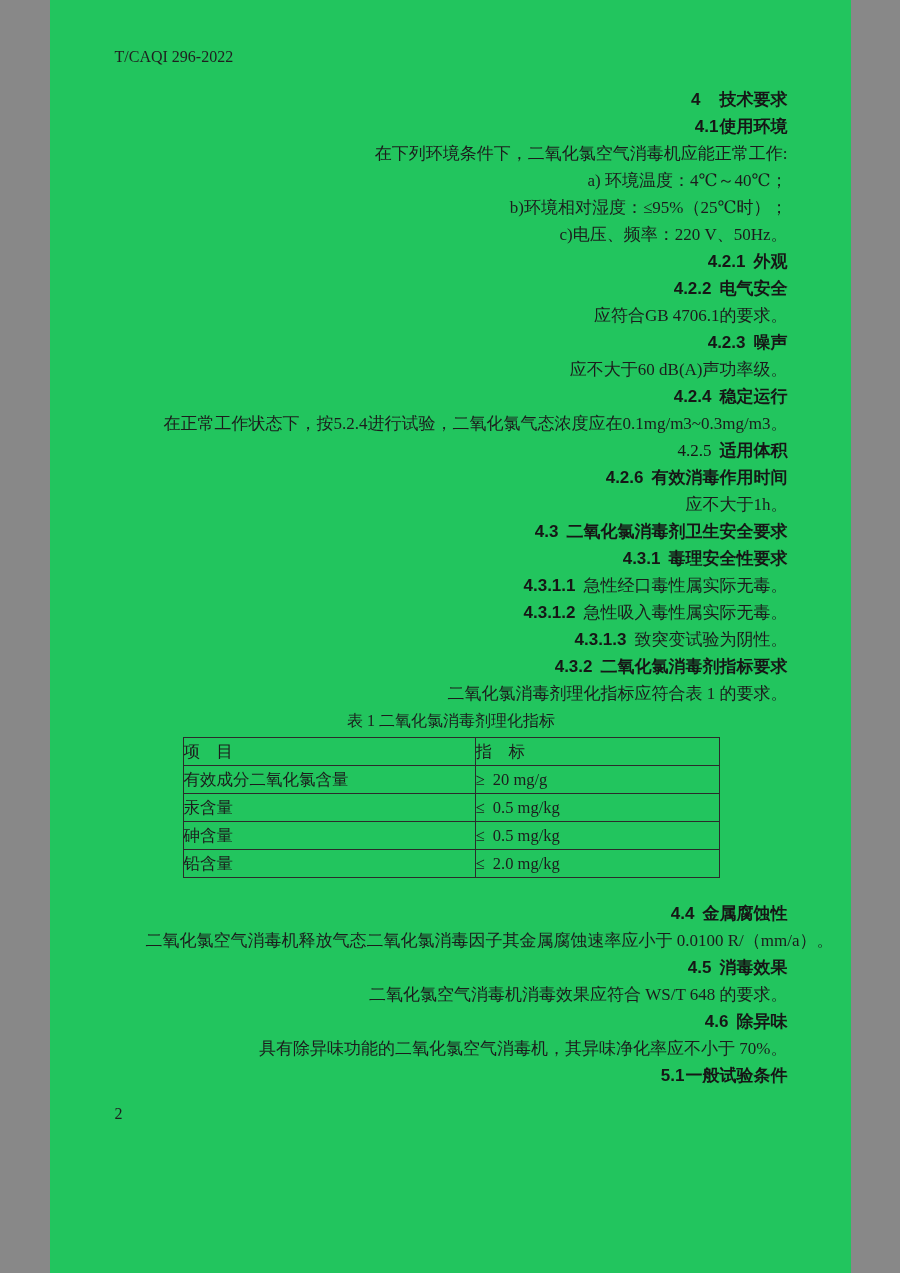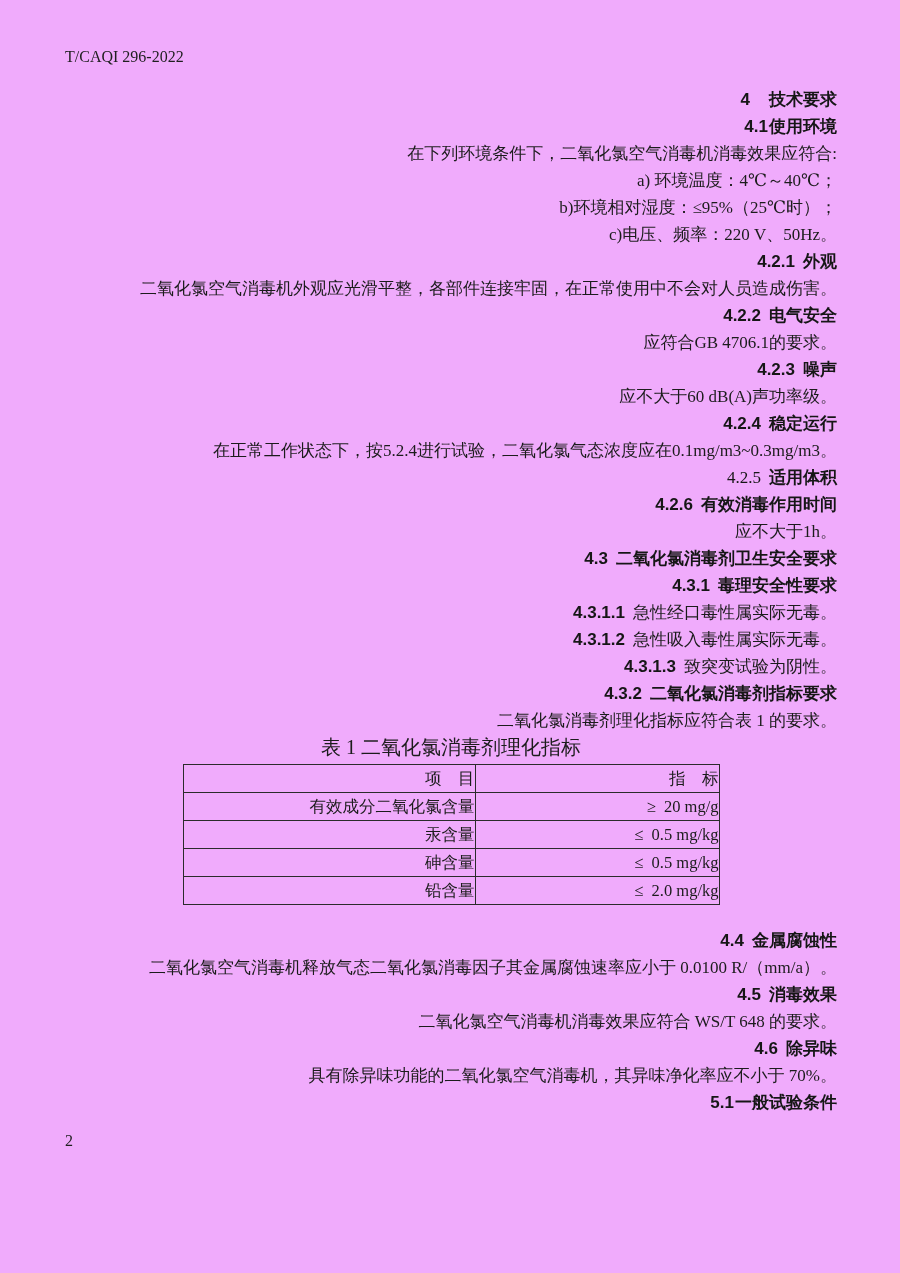--- a/index.html
+++ b/index.html
@@ -1,17 +1,17 @@
 <!DOCTYPE html>
 <html><head>
 <meta charset="utf-8">
 <style>
   html,body{margin:0;padding:0;background:#888;}
   .page{
-    width:900px;height:1273px;background:#f0abfc;position:relative;
+    width:801px;height:1273px;background:#22c55e;position:relative;
     margin:0 auto;overflow:hidden;color:#1c1c1c;
   }
   .doc-code{
     margin:48px 0 0 65px;
     font-family:"Liberation Serif","DejaVu Serif",serif;
     font-size:16px;line-height:18px;color:#1f1f1f;
   }
   .content{margin:20px 63px 0 65px;}
   .line{height:27px;line-height:27px;white-space:nowrap;text-align:right;}
   
@@ -30,28 +30,28 @@
     font-family:"Liberation Serif","DejaVu Serif",serif;
     font-weight:normal;color:#1c1c1c;
   }
   
   .p{
     font-family:"Liberation Serif","DejaVu Serif",serif;
     font-size:17px;color:#1c1c1c;padding-left:31px;
   }
   .tbl-caption{
     font-family:"Liberation Serif","DejaVu Serif",serif;
-    font-size:20px;text-align:center;color:#1c1c1c;
+    font-size:16px;text-align:center;color:#1c1c1c;
   }
   table.tbl{
     border-collapse:collapse;table-layout:fixed;
     width:536px;margin:3px auto 0 auto;
   }
   table.tbl th,table.tbl td{
-    border:1px solid #2b2b2b;height:27px;text-align:right;
+    border:1px solid #2b2b2b;height:27px;text-align:left;
     font-family:"Liberation Serif","DejaVu Serif",serif;
     font-size:16.5px;font-weight:normal;color:#1c1c1c;padding:0;
     white-space:pre;
   }
   table.tbl .col-item{width:292px;}
   table.tbl .col-value{width:244px;}
   .after-table{margin-top:22px;}
   .page-number{
     margin:16px 0 0 65px;
     font-family:"Liberation Serif","DejaVu Serif",serif;
@@ -68,31 +68,30 @@
   <div class="content">
 
     <div class="line h">
       <span class="hn gap-wide">4</span><span class="ht">技术要求</span>
     </div>
 
     <div class="line h">
       <span class="hn gap-none">4.1</span><span class="ht">使用环境</span>
     </div>
 
-    <div class="line p">在下列环境条件下，二氧化氯空气消毒机消毒效果应符合:</div>
+    <div class="line p">在下列环境条件下，二氧化氯空气消毒机应能正常工作:</div>
     <div class="line p">a) 环境温度：4℃～40℃；</div>
     <div class="line p">b)环境相对湿度：≤95%（25℃时）；</div>
     <div class="line p">c)电压、频率：220 V、50Hz。</div>
 
 
     <div class="line h">
       <span class="hn gap-std">4.2.1</span><span class="ht">外观</span>
     </div>
 
-    <div class="line p">二氧化氯空气消毒机外观应光滑平整，各部件连接牢固，在正常使用中不会对人员造成伤害。</div>
 
     <div class="line h">
       <span class="hn gap-std">4.2.2</span><span class="ht">电气安全</span>
     </div>
 
     <div class="line p">应符合GB 4706.1的要求。</div>
 
     <div class="line h">
       <span class="hn gap-std">4.2.3</span><span class="ht">噪声</span>
     </div>

